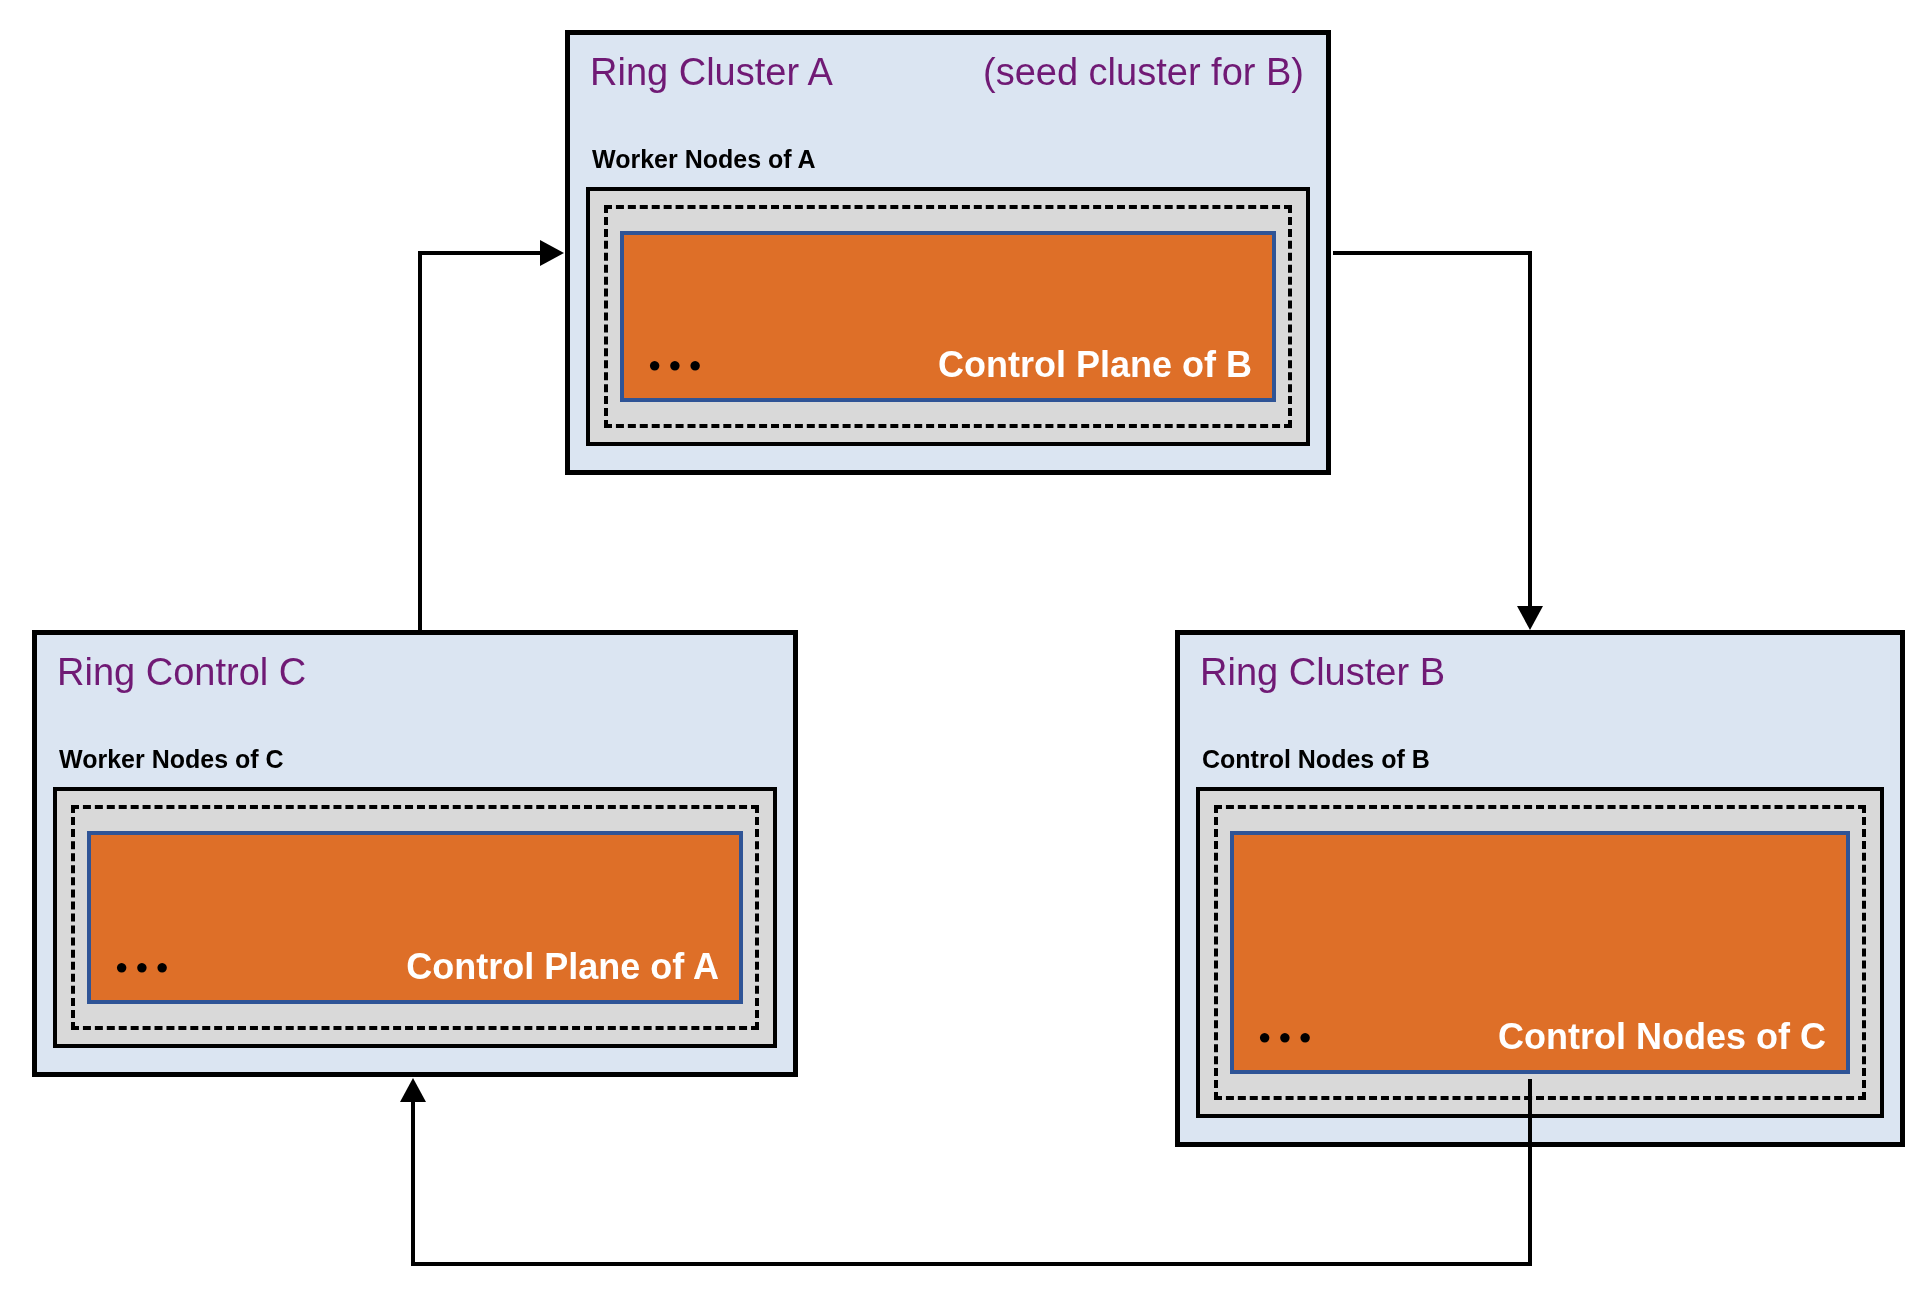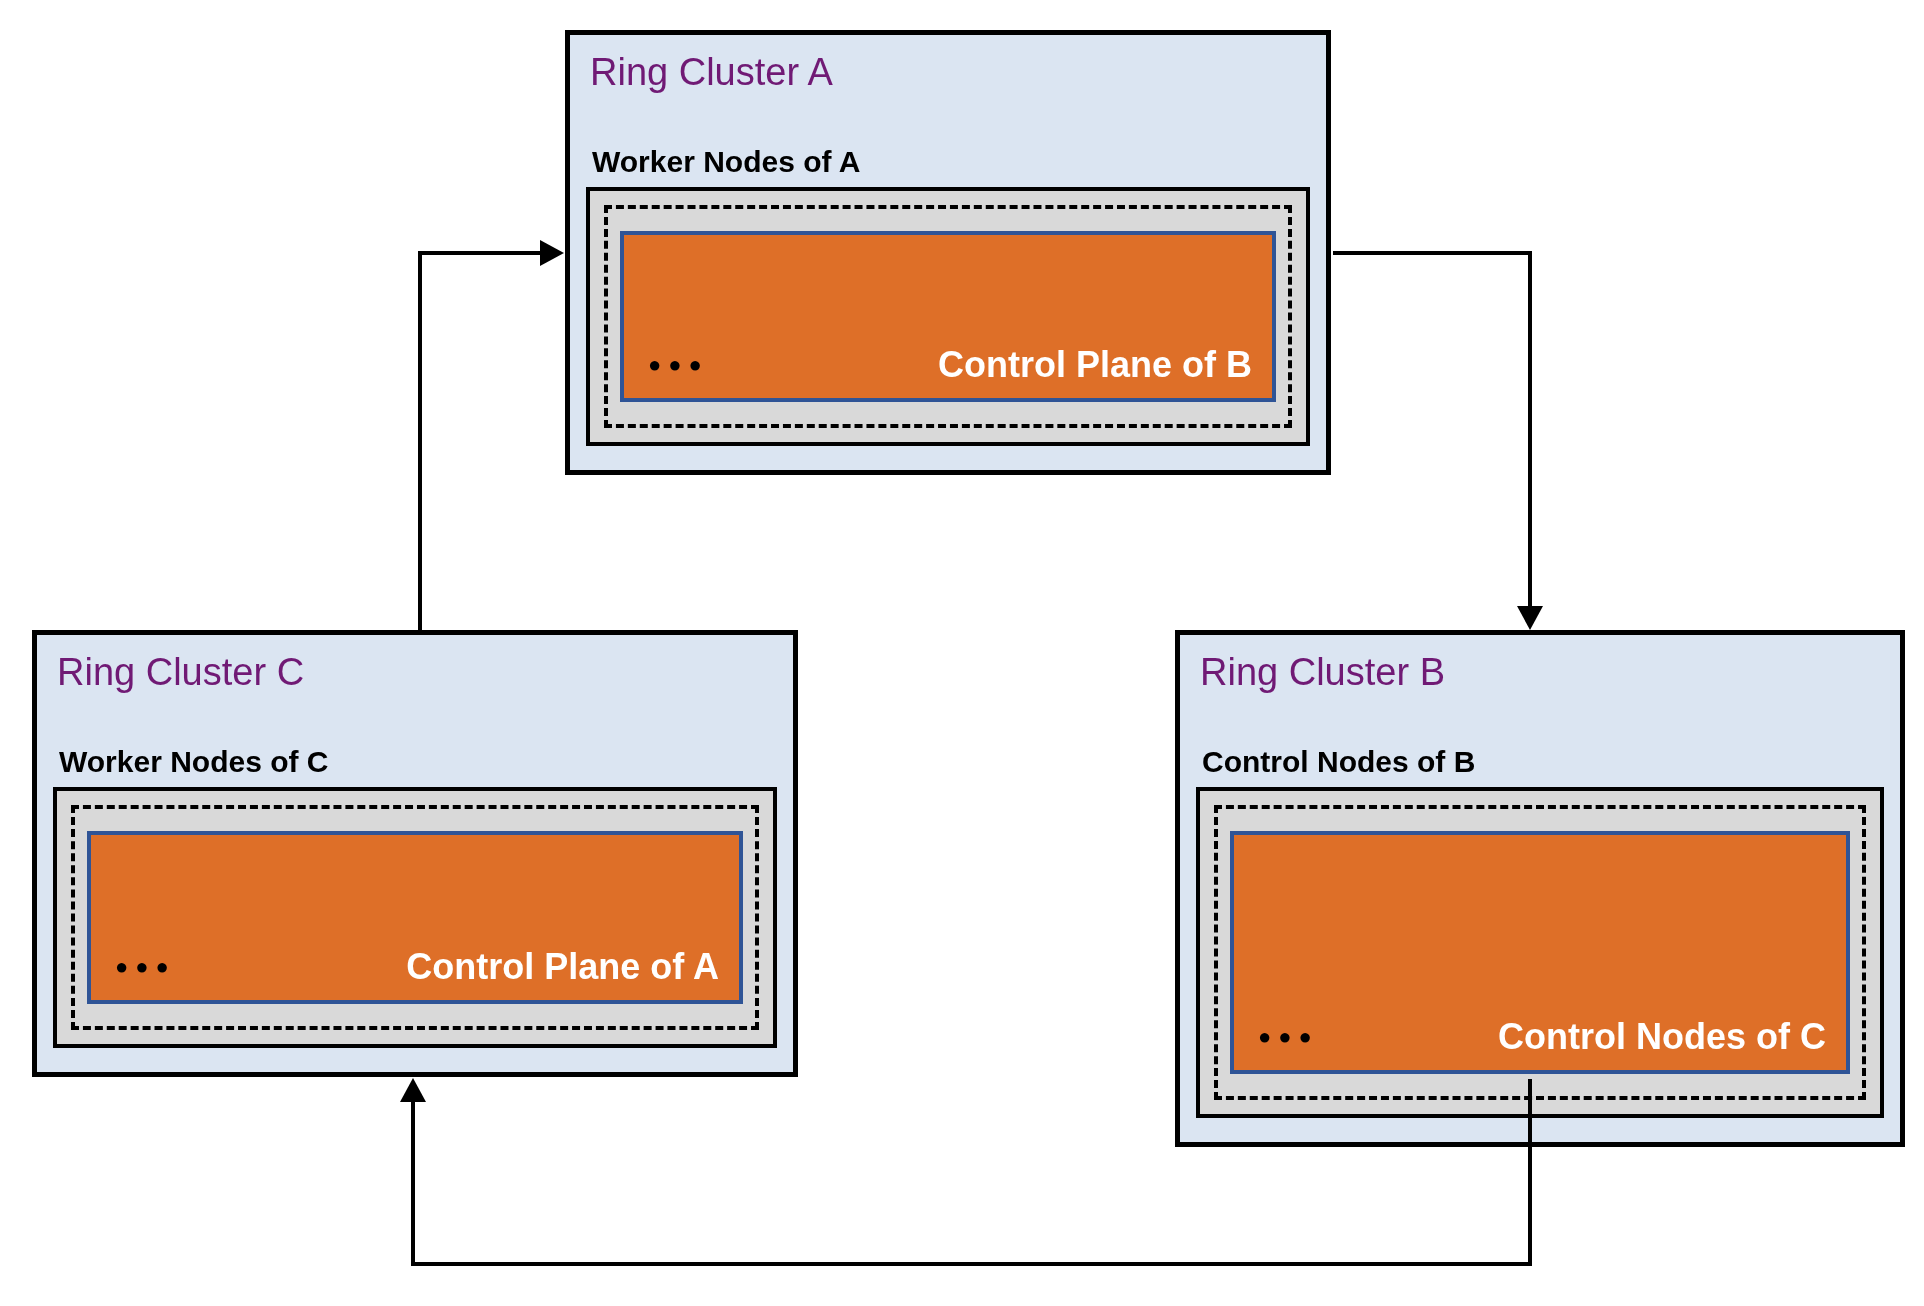--- a/index.html
+++ b/index.html
@@ -32,21 +32,21 @@
     justify-content: space-between;
     align-items: baseline;
     font-size: 38px;
     line-height: 1.15;
     color: #701a75;
     white-space: nowrap;
   }
   .worker-label {
     position: absolute;
     top: 110px; left: 22px;
-    font-size: 30px;
+    font-size: 25px;
     font-weight: bold;
     color: #000000;
   }
   .worker-box {
     position: absolute;
     left: 16px; right: 16px; top: 152px; bottom: 24px;
     background: #D9D9D9;
     border: 4px solid #000000;
     box-sizing: border-box;
   }
@@ -93,35 +93,36 @@
   .arrow-layer polygon { fill: #000000; stroke: none; }
 </style>
 </head>
 <body>
 
 <div class="canvas">
 
   <div class="cluster pos-a">
     <div class="title-row">
       <span>Ring Cluster A</span>
+      <span>(seed cluster for B)</span>
     </div>
     <div class="worker-label">Worker Nodes of A</div>
     <div class="worker-box">
       <div class="dashed-box">
         <div class="control-plane">
           <span class="dots">●●●</span>
           <span class="control-label">Control Plane of B</span>
         </div>
       </div>
     </div>
   </div>
 
   <div class="cluster pos-c">
     <div class="title-row">
-      <span>Ring Cluster C</span>
+      <span>Ring Control C</span>
     </div>
     <div class="worker-label">Worker Nodes of C</div>
     <div class="worker-box">
       <div class="dashed-box">
         <div class="control-plane">
           <span class="dots">●●●</span>
           <span class="control-label">Control Plane of A</span>
         </div>
       </div>
     </div>

